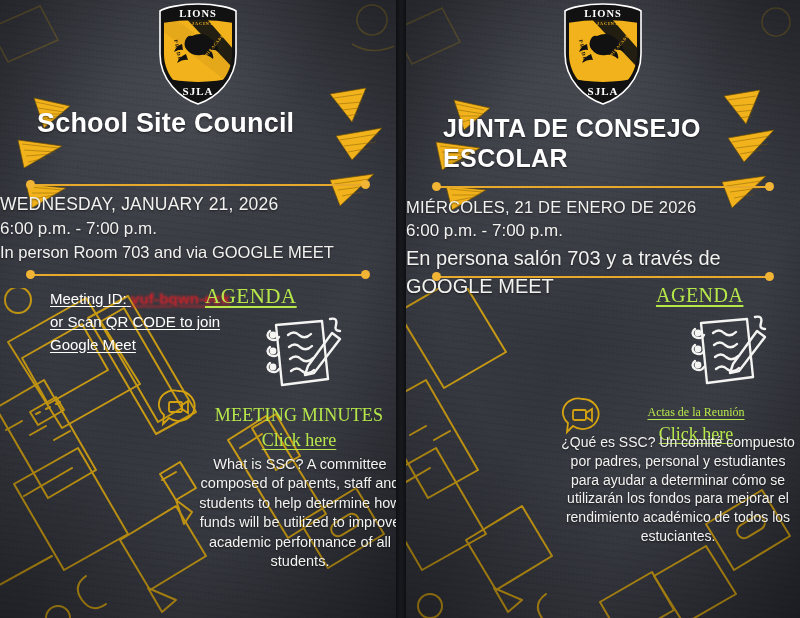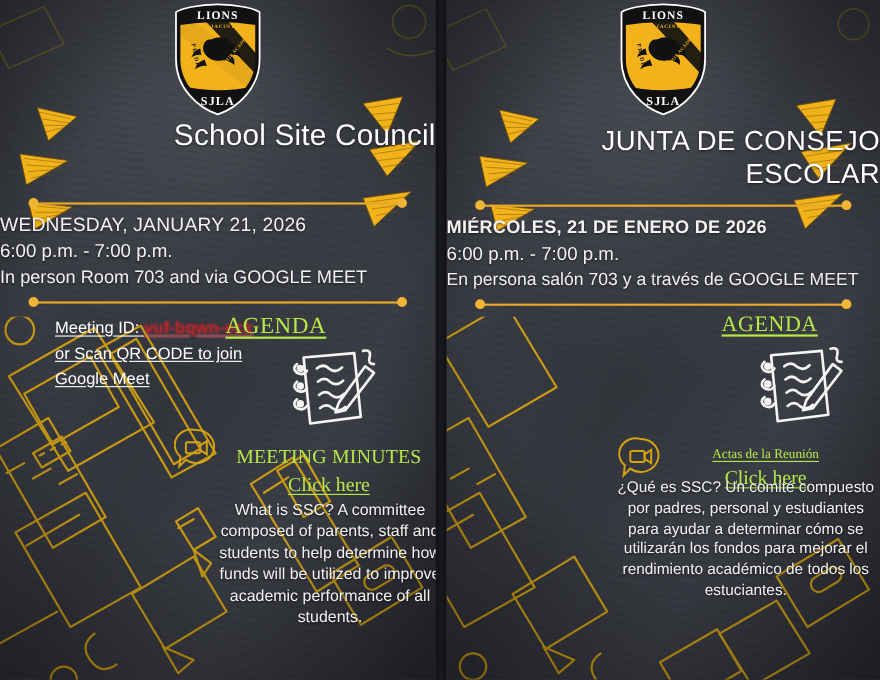--- a/index.html
+++ b/index.html
@@ -42,45 +42,46 @@
   .content{position:relative;z-index:5;width:100%;height:100%;}
 
   
   .logo{position:absolute;left:50%;transform:translateX(-50%);top:2px;width:84px;height:104px;}
 
   
   .cones{position:absolute;top:84px;left:0;width:100%;height:130px;pointer-events:none;}
 
   
   .title{
-    position:absolute;left:0;width:100%;text-align:right;color:#ffffff;
-    font-weight:400;line-height:1.18;letter-spacing:.2px;
+    position:absolute;left:0;width:100%;text-align:left;color:#ffffff;
+    font-weight:700;line-height:1.18;letter-spacing:.2px;
     text-shadow:0 1px 2px rgba(0,0,0,.6);
+    padding-left:37px;
   }
   .en .title{top:108px;font-size:27px;}
   .es .title{top:114px;font-size:25px;letter-spacing:.4px;}
 
   .bar{position:absolute;left:26px;right:26px;height:10px;}
   .bar .ln{position:absolute;left:6px;right:6px;top:4px;height:2px;background:#e7a92b;}
   .bar .dot{position:absolute;top:0;width:9px;height:9px;border-radius:50%;background:#f1b434;}
   .bar .dot.l{left:0;} .bar .dot.r{right:0;}
   .en .bar1{top:180px;} .es .bar1{top:182px;}
   .en .bar2{top:270px;} .es .bar2{top:272px;}
 
   .meta{
     position:absolute;left:0;width:100%;color:#f2f2f0;
     line-height:1.42;text-shadow:0 1px 2px rgba(0,0,0,.55);
   }
   .en .meta{top:192px;}
   .es .meta{top:196px;}
   .meta .l1{font-size:17.5px;font-weight:400;letter-spacing:.2px;}
   .meta .l2{font-size:17px;font-weight:400;}
   .meta .l3{font-size:16.5px;font-weight:400;}
-  .es .meta .l1{font-size:16.5px;font-weight:bold;}
-  .es .meta .l3{font-size:16px;}
+  .es .meta .l1{font-size:16.5px;}
+  .es .meta .l3{font-size:20px;}
 
   
   .idblock{position:absolute;color:#ffffff;line-height:1.52;margin-left:44px;}
   .en .idblock{left:6px;top:288px;width:205px;text-align:left;font-size:15px;}
   .es .idblock{left:8px;top:290px;width:240px;text-align:center;font-size:14.5px;}
   .idblock .row{text-decoration:underline;text-underline-offset:2px;}
   .mid{color:#e02128;font-weight:700;text-decoration:underline;filter:blur(1.15px);letter-spacing:.2px;}
 
   
   .agenda-col{position:absolute;}

